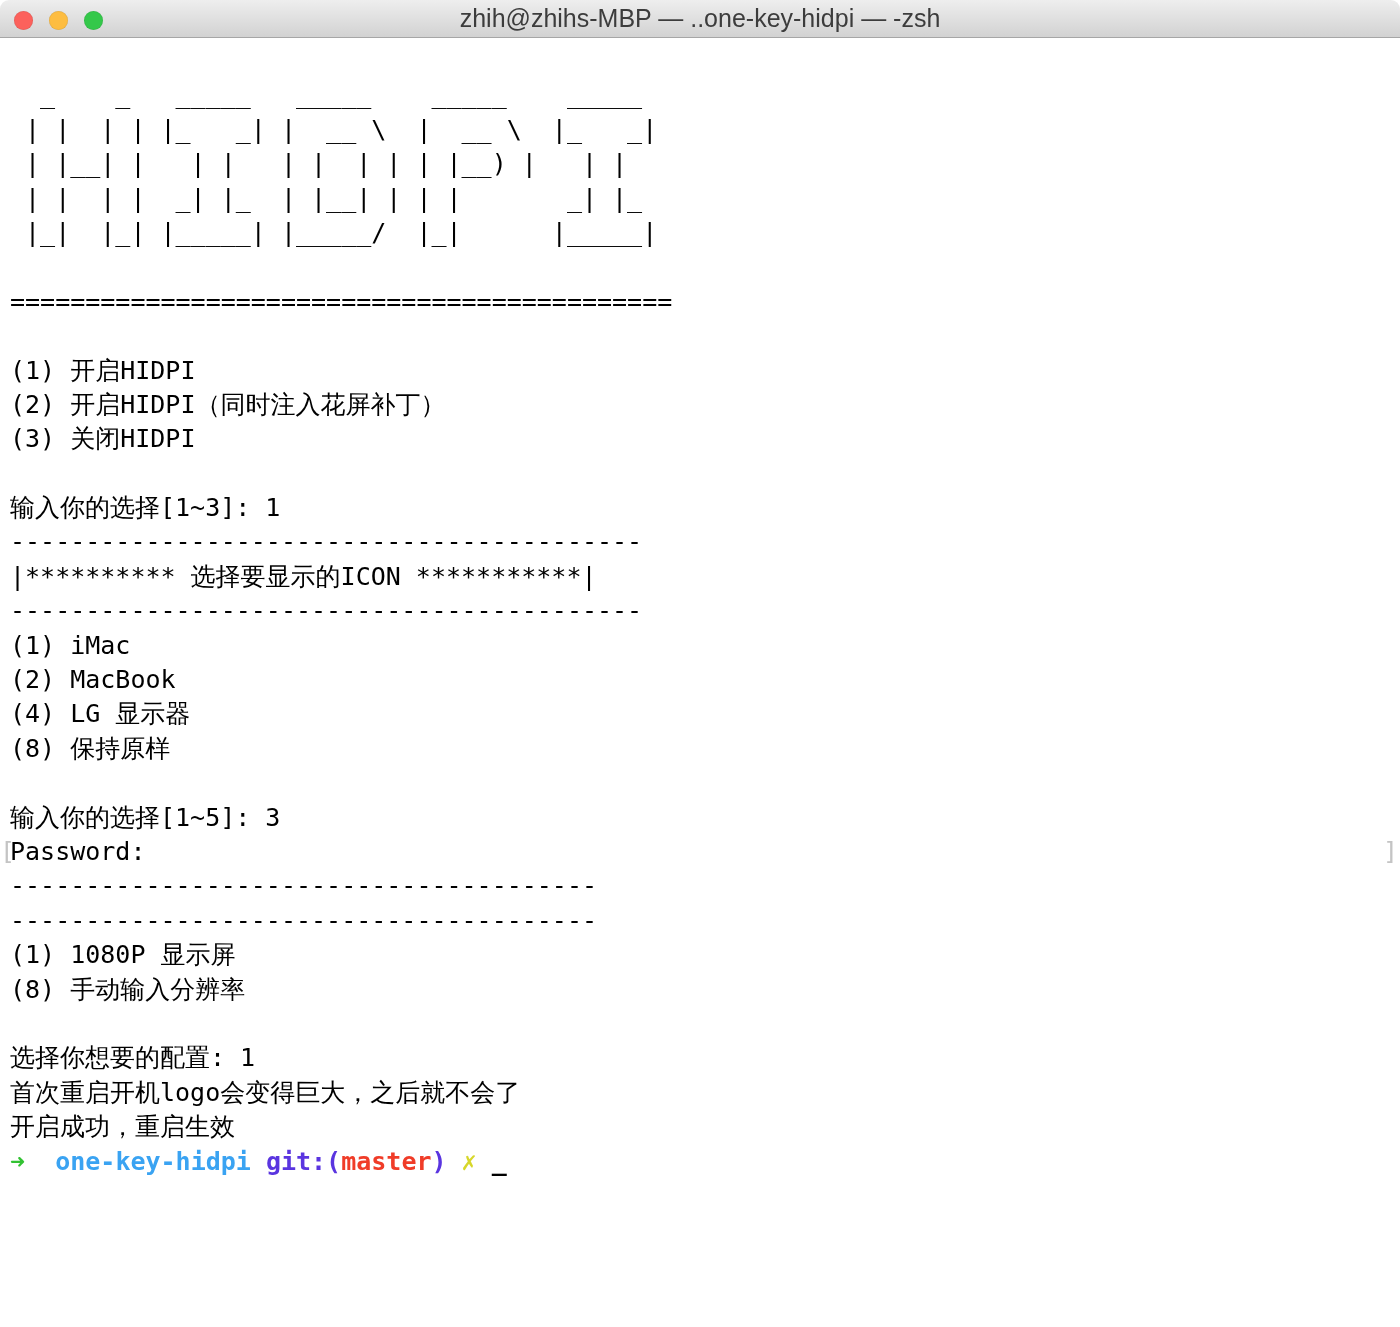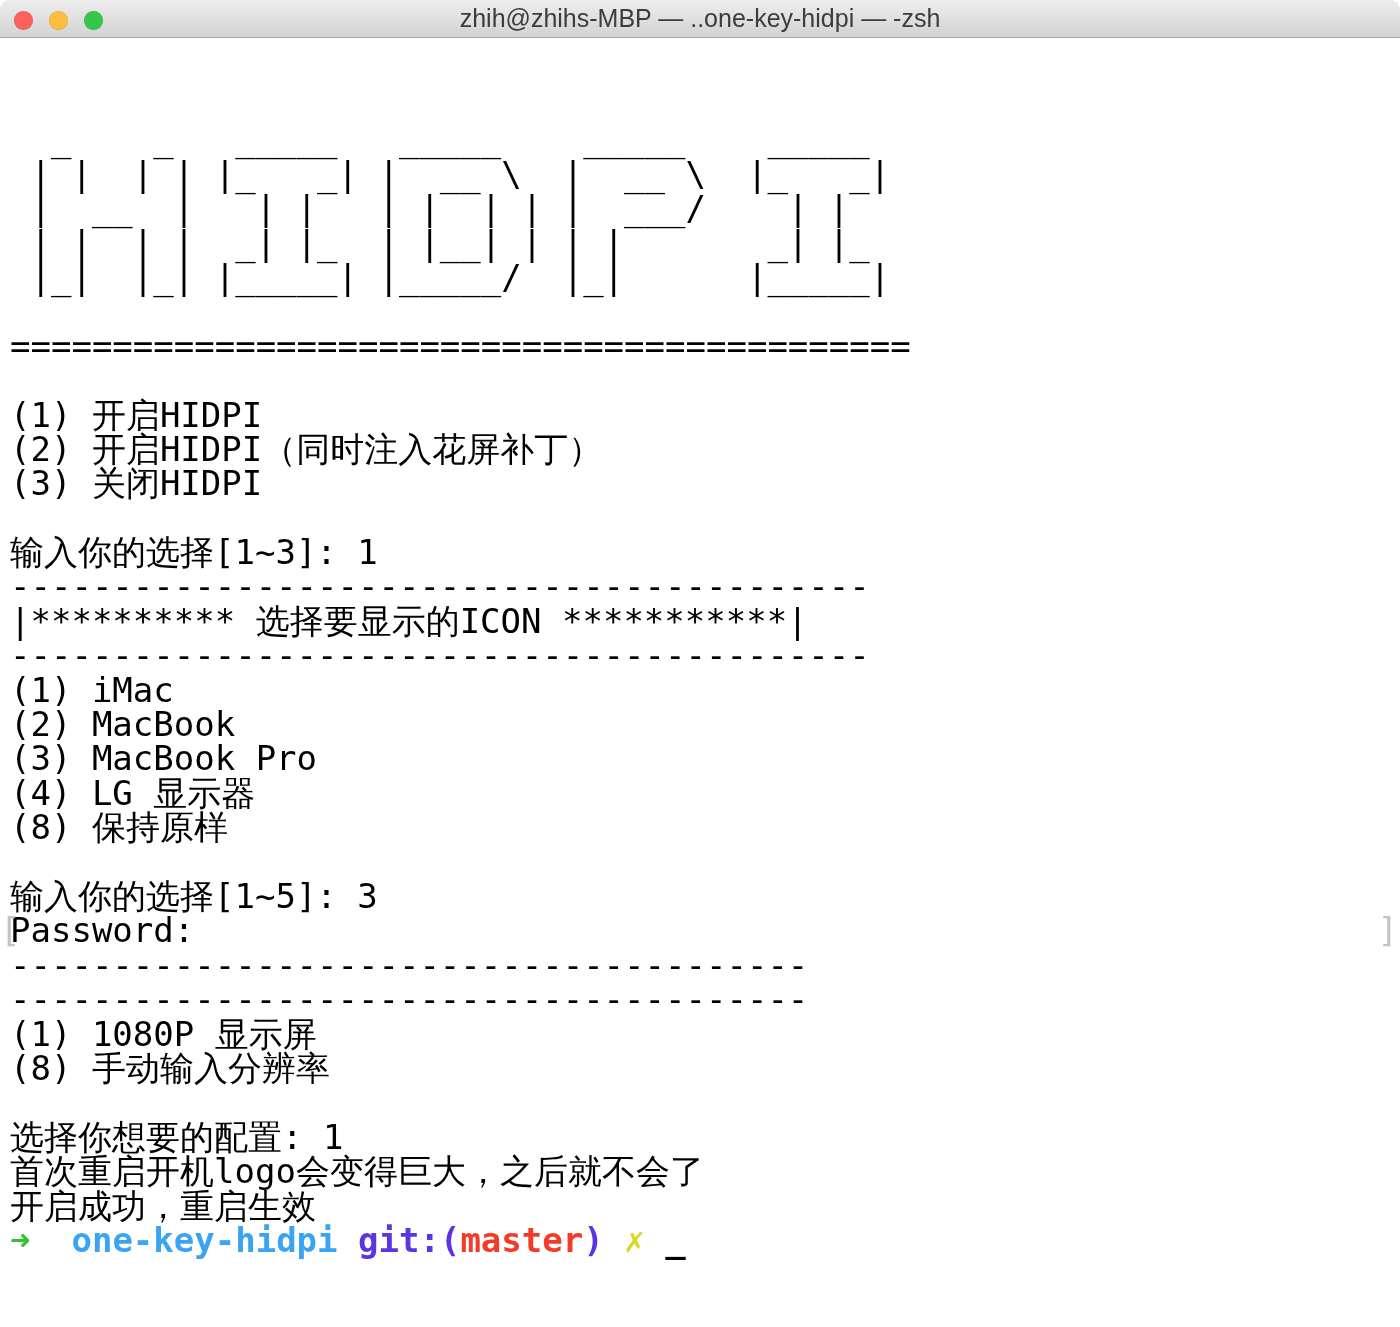--- a/index.html
+++ b/index.html
@@ -42,26 +42,25 @@
   .titletext {
     font-family: "Liberation Sans", sans-serif;
     font-size: 25px;
     color: #3c3c3c;
     white-space: pre;
   }
 
   
   .screen {
     padding: 6px 4px 0 10px;
-    font-size: 34px;
+    font-size: 25px;
     line-height: 34.4px;
     font-weight: 500;
     color: #000000;
     background: #ffffff;
-    margin-top: 44px;
   }
   .line {
     white-space: pre;
     height: 34.4px;
     position: relative;
   }
   .line .mark {
     position: absolute;
     top: 0;
     font-weight: 400;
@@ -82,37 +81,36 @@
       <div class="light" id="light-minimize" style="background: rgb(253, 189, 65);"></div>
       <div class="light" id="light-zoom" style="background: rgb(52, 200, 74);"></div>
     </div>
     <div class="titletext">zhih@zhihs-MBP — ..one-key-hidpi — -zsh</div>
   </div>
 
   <div class="screen" id="terminal-screen" style="background: rgb(255, 255, 255); color: rgb(0, 0, 0);">
       <div class="line"></div>
       <div class="line">  _    _   _____   _____    _____    _____</div>
       <div class="line"> | |  | | |_   _| |  __ \  |  __ \  |_   _|</div>
-      <div class="line"> |  __  |   | |   | |  | | |  ___/    | |</div>
+      <div class="line"> | |__| |   | |   | |  | | | |__) |   | |</div>
       <div class="line"> | |  | |  _| |_  | |__| | | |       _| |_</div>
       <div class="line"> |_|  |_| |_____| |_____/  |_|      |_____|</div>
       <div class="line"></div>
       <div class="line">============================================</div>
       <div class="line"></div>
       <div class="line">(1) 开启HIDPI</div>
       <div class="line">(2) 开启HIDPI（同时注入花屏补丁）</div>
       <div class="line">(3) 关闭HIDPI</div>
       <div class="line"></div>
       <div class="line">输入你的选择[1~3]: 1</div>
       <div class="line">------------------------------------------</div>
       <div class="line">|********** 选择要显示的ICON ***********|</div>
       <div class="line">------------------------------------------</div>
       <div class="line">(1) iMac</div>
       <div class="line">(2) MacBook</div>
-      <div class="line">(3) MacBook Pro</div>
       <div class="line">(4) LG 显示器</div>
       <div class="line">(8) 保持原样</div>
       <div class="line"></div>
       <div class="line">输入你的选择[1~5]: 3</div>
       <div class="line">Password:<span class="mark left" style="color: rgb(196, 196, 196);">[</span><span class="mark right" style="color: rgb(196, 196, 196);">]</span></div>
       <div class="line">---------------------------------------</div>
       <div class="line">---------------------------------------</div>
       <div class="line">(1) 1080P 显示屏</div>
       <div class="line">(8) 手动输入分辨率</div>
       <div class="line"></div>

